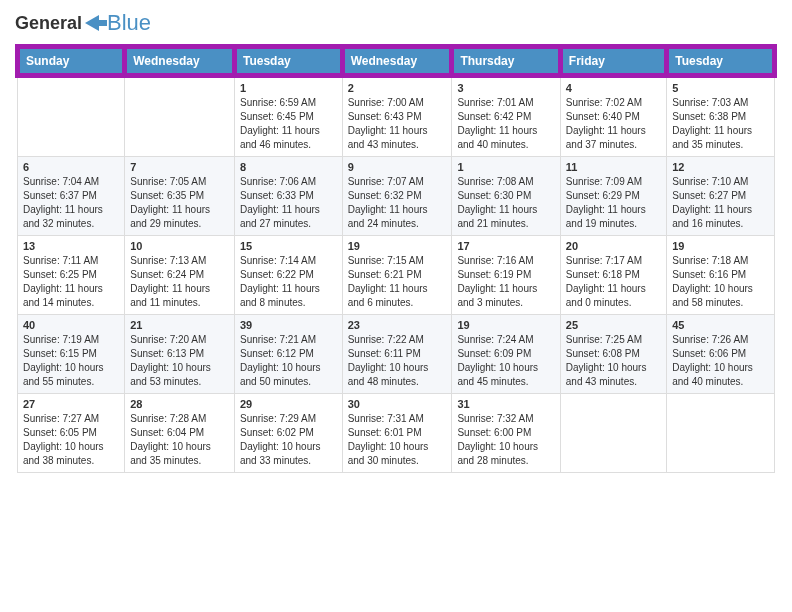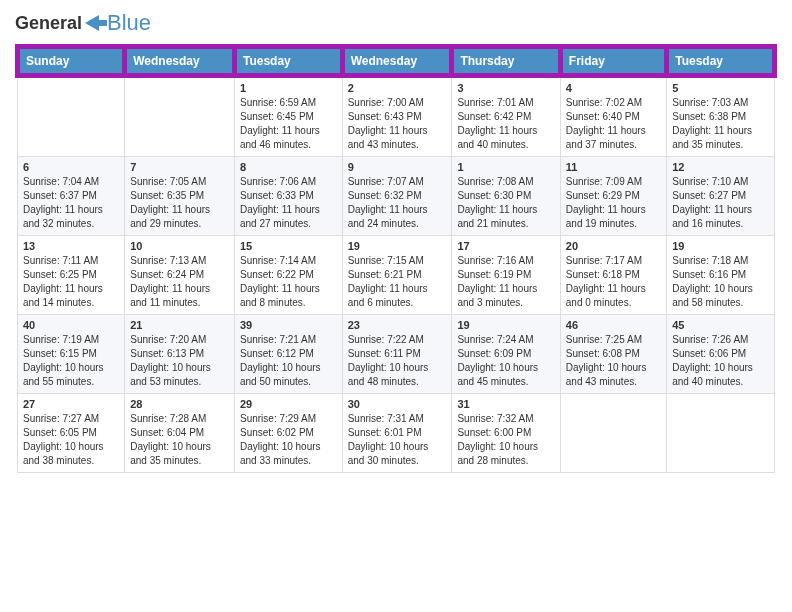--- a/index.html
+++ b/index.html
@@ -279,21 +279,21 @@
           Sunrise: 7:22 AM<br>Sunset: 6:11 PM<br>Daylight: 10 hours and 48 minutes.
         </div>
       </td>
           <td>
         <div class="day-number">19</div>
         <div class="day-info">
           Sunrise: 7:24 AM<br>Sunset: 6:09 PM<br>Daylight: 10 hours and 45 minutes.
         </div>
       </td>
           <td>
-        <div class="day-number">46</div>
+        <div class="day-number">25</div>
         <div class="day-info">
           Sunrise: 7:25 AM<br>Sunset: 6:08 PM<br>Daylight: 10 hours and 43 minutes.
         </div>
       </td>
           <td>
         <div class="day-number">45</div>
         <div class="day-info">
           Sunrise: 7:26 AM<br>Sunset: 6:06 PM<br>Daylight: 10 hours and 40 minutes.
         </div>
       </td>

